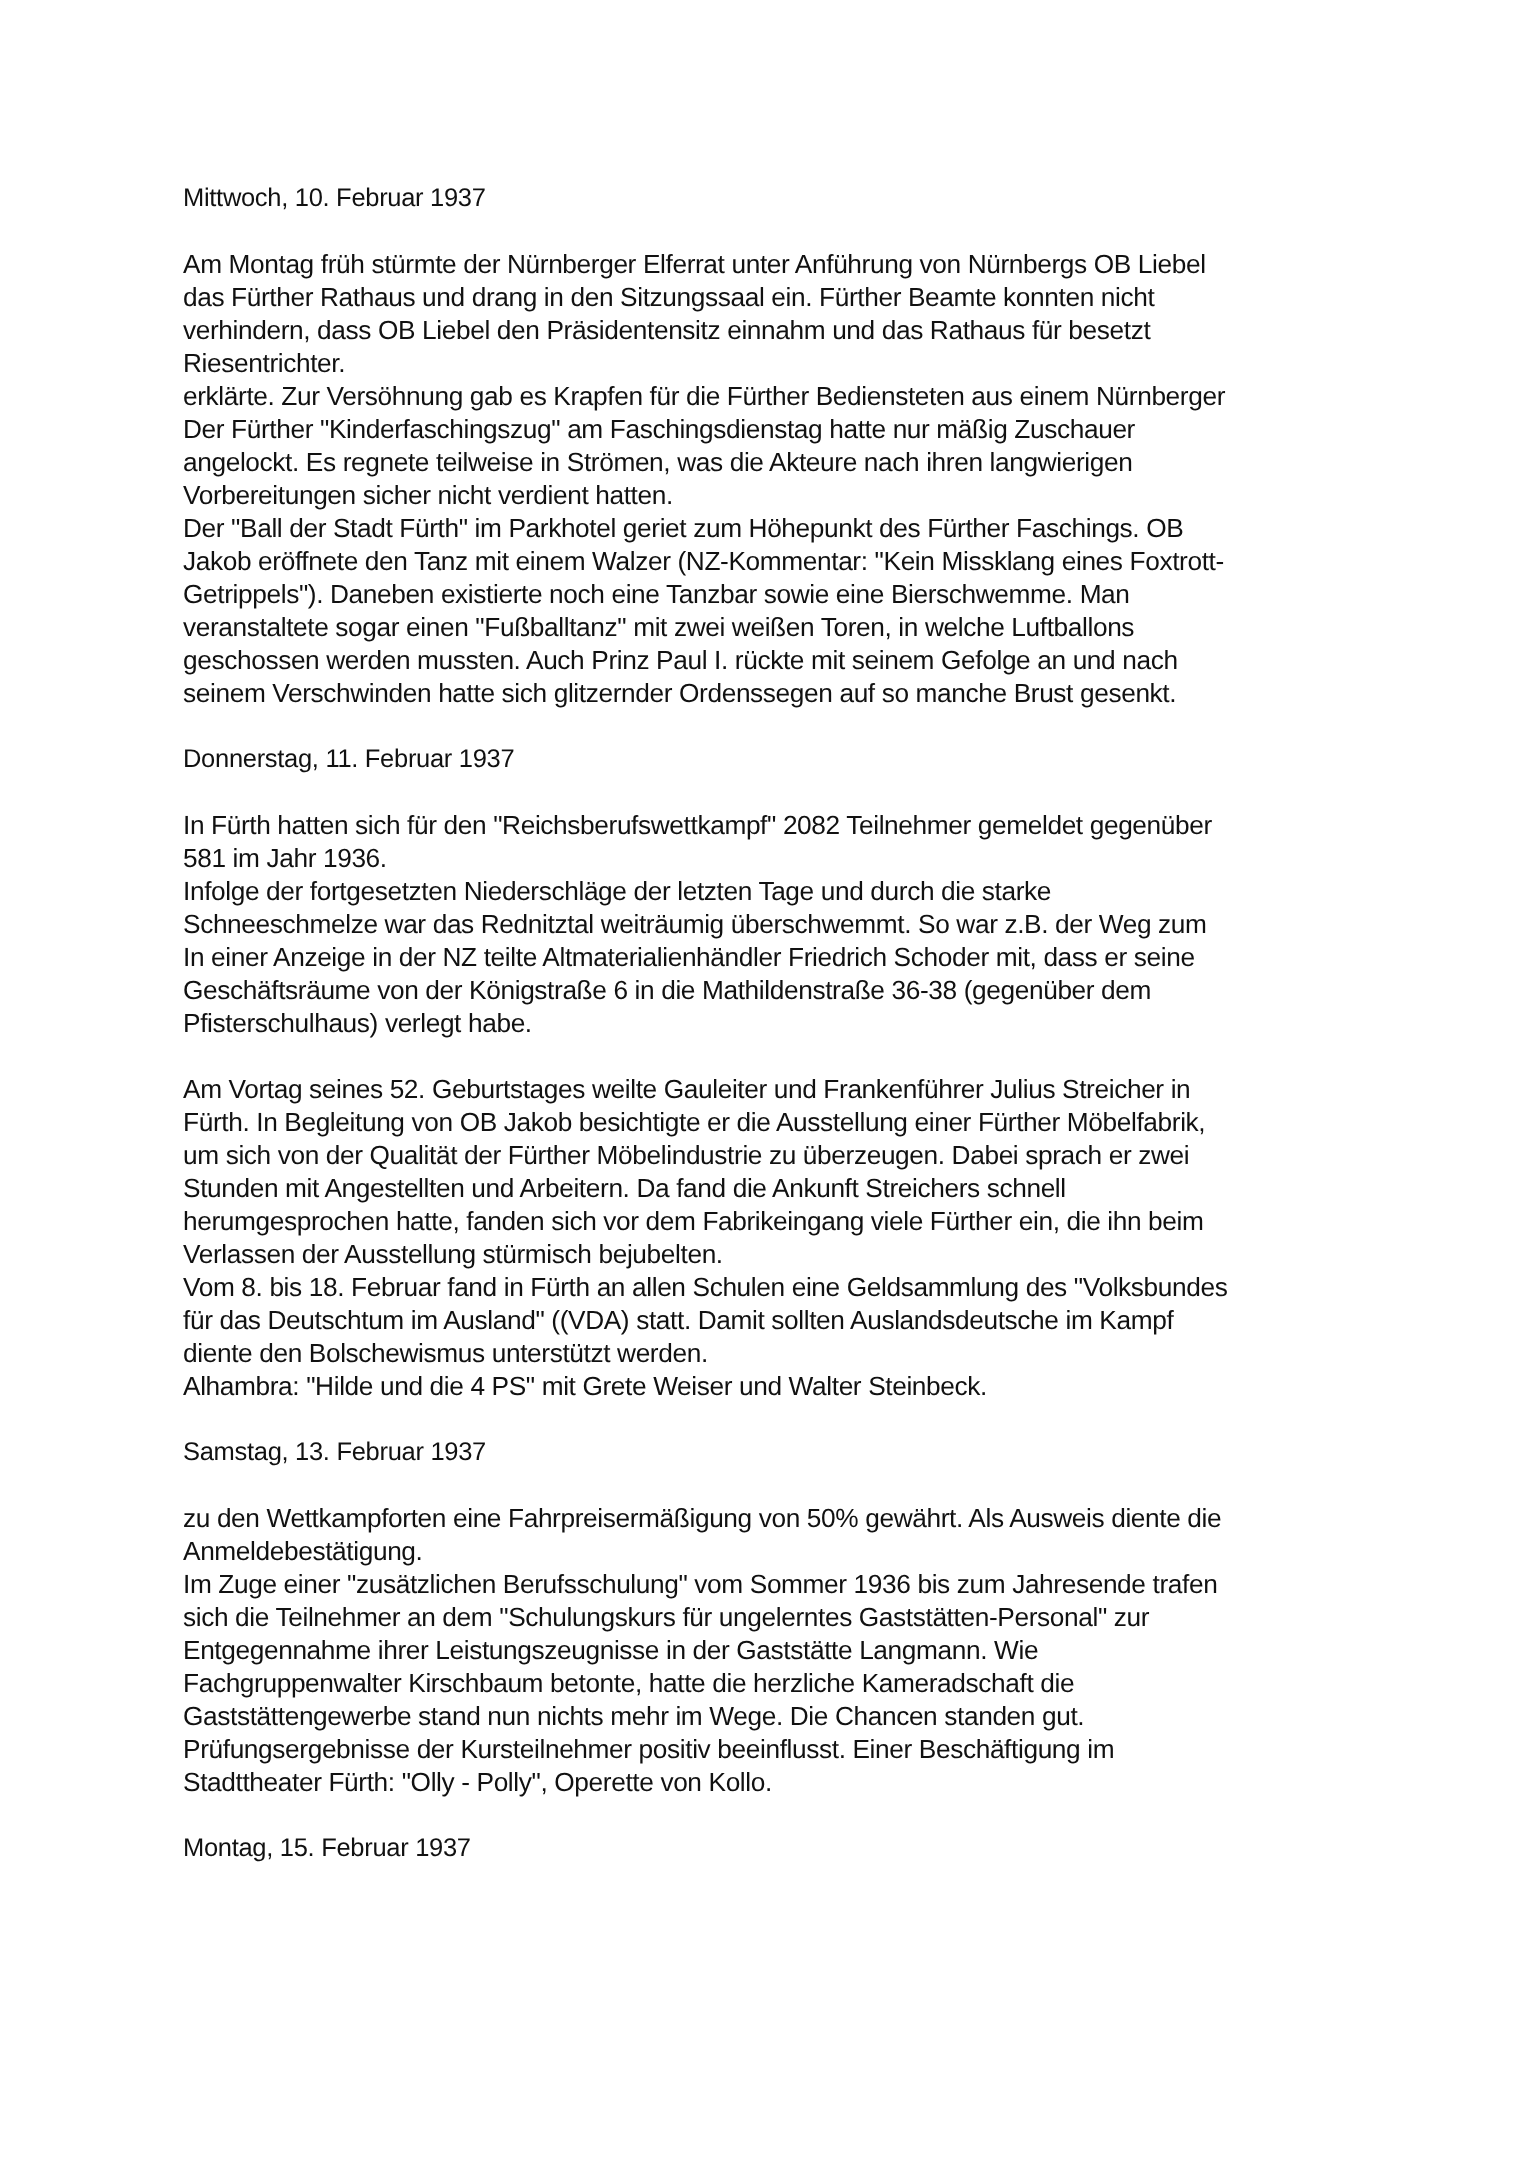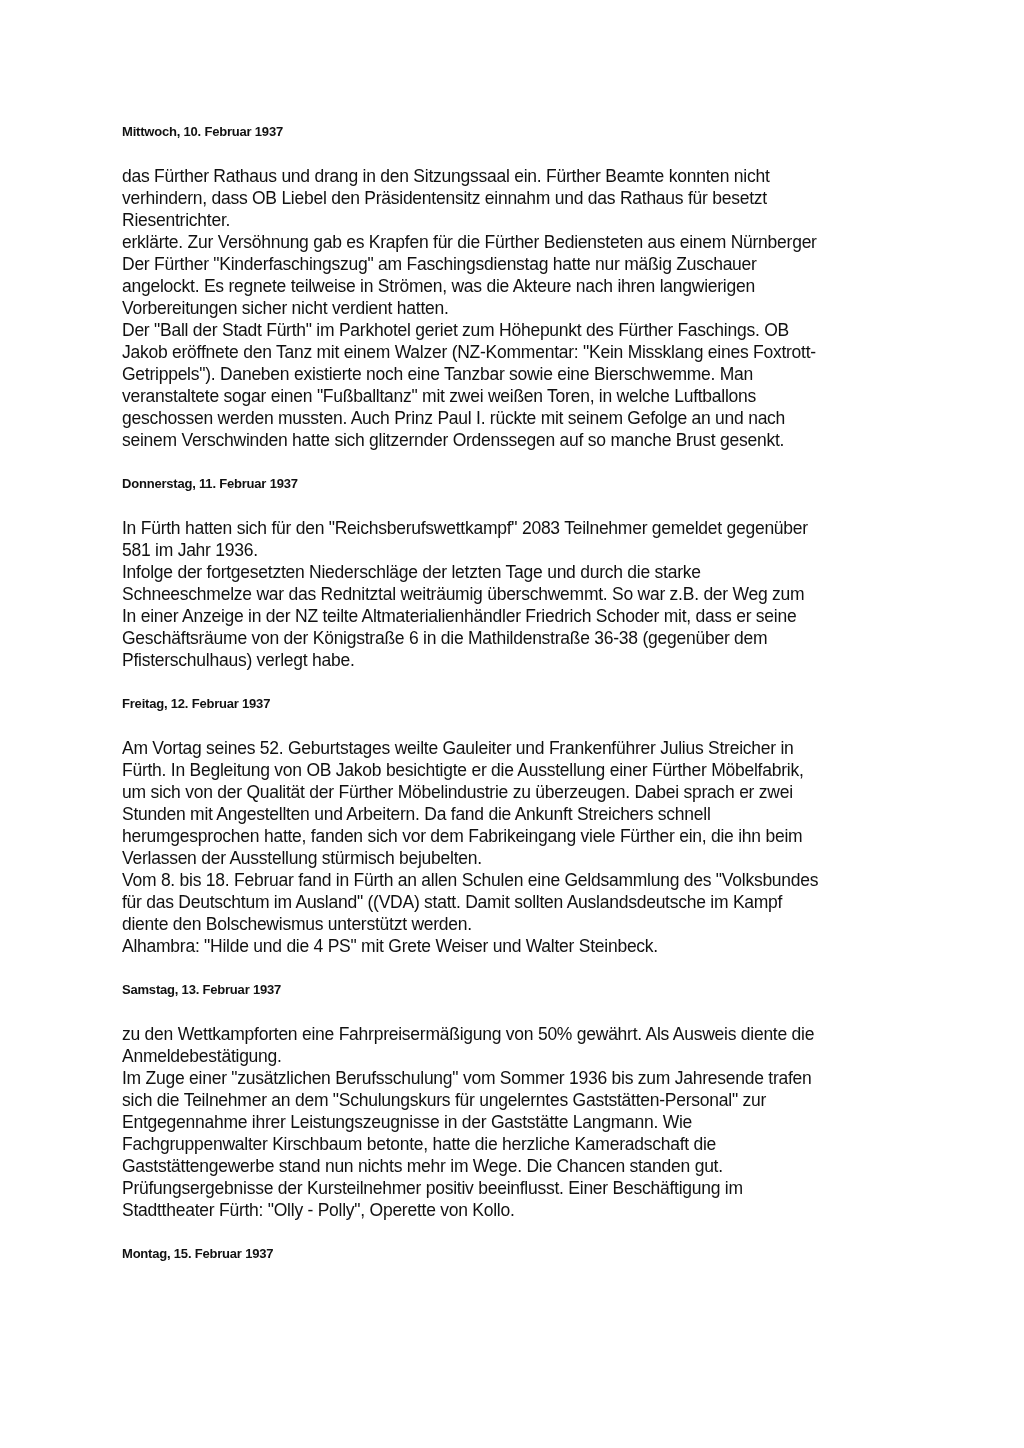--- a/index.html
+++ b/index.html
@@ -18,22 +18,22 @@
     .page {
       position: absolute;
       left: 122px;
       top: 121px;
       width: 790px;
     }
     .entry {
       margin: 0 0 14px 0;
     }
     .entry-date {
-      font-weight: bold;
-      font-size: 13px;
+      font-weight: normal;
+      font-size: 17px;
       line-height: 22px;
       margin: 0 0 22px 0;
       letter-spacing: -0.2px;
     }
     .entry-body p {
       margin: 0;
       font-size: 17.5px;
       line-height: 22px;
       letter-spacing: -0.25px;
       white-space: normal;
@@ -41,20 +41,21 @@
     .line { display: block; white-space: nowrap; }
   </style>
 </head>
 <body>
 
 <div class="page">
   <div class="entry">
     <div class="entry-date">Mittwoch, 10. Februar 1937</div>
     <div class="entry-body">
       <p>
+        <span class="line">Am Montag früh stürmte der Nürnberger Elferrat unter Anführung von Nürnbergs OB Liebel</span>
         <span class="line">das Fürther Rathaus und drang in den Sitzungssaal ein. Fürther Beamte konnten nicht</span>
         <span class="line">verhindern, dass OB Liebel den Präsidentensitz einnahm und das Rathaus für besetzt</span>
         <span class="line">Riesentrichter.</span>
         <span class="line">erklärte. Zur Versöhnung gab es Krapfen für die Fürther Bediensteten aus einem Nürnberger</span>
         <span class="line">Der Fürther "Kinderfaschingszug" am Faschingsdienstag hatte nur mäßig Zuschauer</span>
         <span class="line">angelockt. Es regnete teilweise in Strömen, was die Akteure nach ihren langwierigen</span>
         <span class="line">Vorbereitungen sicher nicht verdient hatten.</span>
         <span class="line">Der "Ball der Stadt Fürth" im Parkhotel geriet zum Höhepunkt des Fürther Faschings. OB</span>
         <span class="line">Jakob eröffnete den Tanz mit einem Walzer (NZ-Kommentar: "Kein Missklang eines Foxtrott-</span>
         <span class="line">Getrippels"). Daneben existierte noch eine Tanzbar sowie eine Bierschwemme. Man</span>
@@ -63,34 +64,33 @@
         <span class="line">seinem Verschwinden hatte sich glitzernder Ordenssegen auf so manche Brust gesenkt.</span>
       </p>
     </div>
   </div>
   <div style="height:8px"></div>
 
   <div class="entry">
     <div class="entry-date">Donnerstag, 11. Februar 1937</div>
     <div class="entry-body">
       <p>
-        <span class="line">In Fürth hatten sich für den "Reichsberufswettkampf" 2083 Teilnehmer gemeldet gegenüber</span>
+        <span class="line">In Fürth hatten sich für den "Reichsberufswettkampf" 2082 Teilnehmer gemeldet gegenüber</span>
         <span class="line">581 im Jahr 1936.</span>
         <span class="line">Infolge der fortgesetzten Niederschläge der letzten Tage und durch die starke</span>
         <span class="line">Schneeschmelze war das Rednitztal weiträumig überschwemmt. So war z.B. der Weg zum</span>
         <span class="line">In einer Anzeige in der NZ teilte Altmaterialienhändler Friedrich Schoder mit, dass er seine</span>
         <span class="line">Geschäftsräume von der Königstraße 6 in die Mathildenstraße 36-38 (gegenüber dem</span>
         <span class="line">Pfisterschulhaus) verlegt habe.</span>
       </p>
     </div>
   </div>
   <div style="height:8px"></div>
 
   <div class="entry">
-    <div class="entry-date">Freitag, 12. Februar 1937</div>
     <div class="entry-body">
       <p>
         <span class="line">Am Vortag seines 52. Geburtstages weilte Gauleiter und Frankenführer Julius Streicher in</span>
         <span class="line">Fürth. In Begleitung von OB Jakob besichtigte er die Ausstellung einer Fürther Möbelfabrik,</span>
         <span class="line">um sich von der Qualität der Fürther Möbelindustrie zu überzeugen. Dabei sprach er zwei</span>
         <span class="line">Stunden mit Angestellten und Arbeitern. Da fand die Ankunft Streichers schnell</span>
         <span class="line">herumgesprochen hatte, fanden sich vor dem Fabrikeingang viele Fürther ein, die ihn beim</span>
         <span class="line">Verlassen der Ausstellung stürmisch bejubelten.</span>
         <span class="line">Vom 8. bis 18. Februar fand in Fürth an allen Schulen eine Geldsammlung des "Volksbundes</span>
         <span class="line">für das Deutschtum im Ausland" ((VDA) statt. Damit sollten Auslandsdeutsche im Kampf</span>

